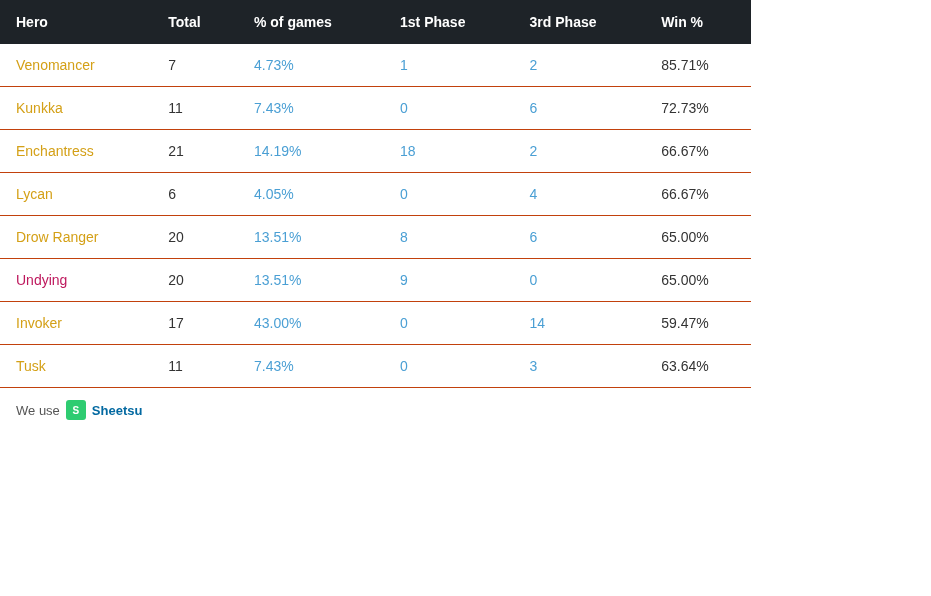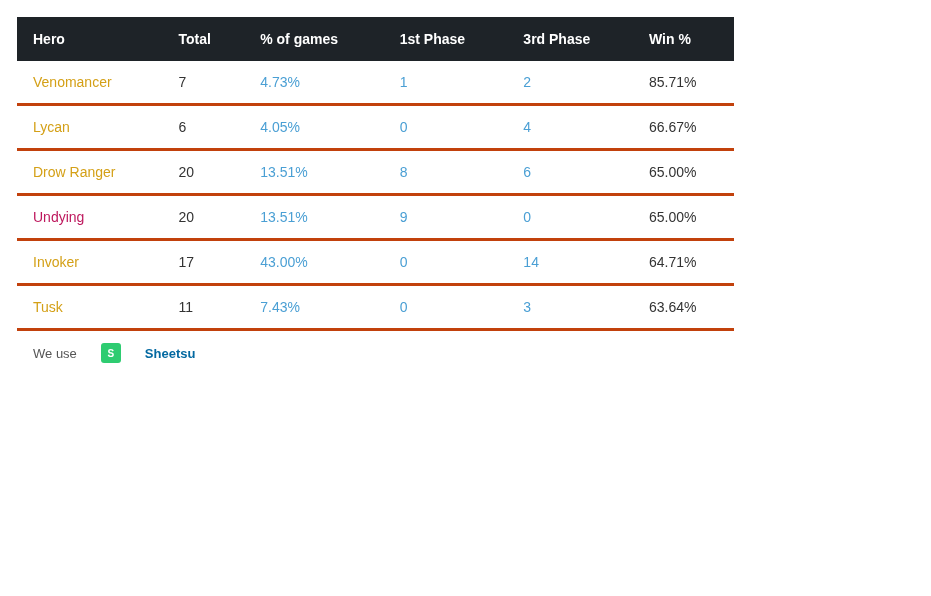--- a/index.html
+++ b/index.html
@@ -5,38 +5,38 @@
     * { margin: 0; padding: 0; box-sizing: border-box; }
     body {
       font-family: Arial, sans-serif;
       font-size: 14px;
       background: #fff;
       color: #333;
     }
     .table-container {
       width: 751px;
       min-height: 596px;
-      padding: 17px;
+      padding: 0;
     }
     table {
       width: 100%;
       border-collapse: collapse;
     }
     thead tr {
       background: #1e2328;
       color: #fff;
     }
     thead th {
       padding: 14px 16px;
       text-align: left;
       font-weight: 600;
       font-size: 14px;
     }
     tbody tr {
-      border-bottom: 3px solid #c2410c;
+      border-bottom: 1px solid #c2410c;
       background: #fff;
     }
     tbody td {
       padding: 13px 16px;
       vertical-align: middle;
     }
     .hero-name {
       color: #d4a017;
       font-weight: 500;
     }
@@ -49,21 +49,21 @@
     .first-phase {
       color: #4a9fd4;
     }
     .third-phase {
       color: #4a9fd4;
     }
     .footer {
       padding: 12px 16px;
       display: flex;
       align-items: center;
-      gap: 24px;
+      gap: 6px;
       font-size: 13px;
       color: #555;
     }
     .sheetsu-icon {
       display: inline-flex;
       align-items: center;
       justify-content: center;
       width: 20px;
       height: 20px;
       background: #2ecc71;
@@ -99,20 +99,40 @@
       <span class="hero-name">Venomancer</span>
     </td>
     <td>7</td>
     <td><span class="pct-games">4.73%</span></td>
     <td><span class="first-phase">1</span></td>
     <td><span class="third-phase">2</span></td>
     <td>85.71%</td>
   </tr>
         <tr>
     <td>
+      <span class="hero-name">Kunkka</span>
+    </td>
+    <td>11</td>
+    <td><span class="pct-games">7.43%</span></td>
+    <td><span class="first-phase">0</span></td>
+    <td><span class="third-phase">6</span></td>
+    <td>72.73%</td>
+  </tr>
+        <tr>
+    <td>
+      <span class="hero-name">Enchantress</span>
+    </td>
+    <td>21</td>
+    <td><span class="pct-games">14.19%</span></td>
+    <td><span class="first-phase">18</span></td>
+    <td><span class="third-phase">2</span></td>
+    <td>66.67%</td>
+  </tr>
+        <tr>
+    <td>
       <span class="hero-name">Lycan</span>
     </td>
     <td>6</td>
     <td><span class="pct-games">4.05%</span></td>
     <td><span class="first-phase">0</span></td>
     <td><span class="third-phase">4</span></td>
     <td>66.67%</td>
   </tr>
         <tr>
     <td>
@@ -135,21 +155,21 @@
     <td>65.00%</td>
   </tr>
         <tr>
     <td>
       <span class="hero-name">Invoker</span>
     </td>
     <td>17</td>
     <td><span class="pct-games">43.00%</span></td>
     <td><span class="first-phase">0</span></td>
     <td><span class="third-phase">14</span></td>
-    <td>64.71%</td>
+    <td>59.47%</td>
   </tr>
         <tr>
     <td>
       <span class="hero-name">Tusk</span>
     </td>
     <td>11</td>
     <td><span class="pct-games">7.43%</span></td>
     <td><span class="first-phase">0</span></td>
     <td><span class="third-phase">3</span></td>
     <td>63.64%</td>

